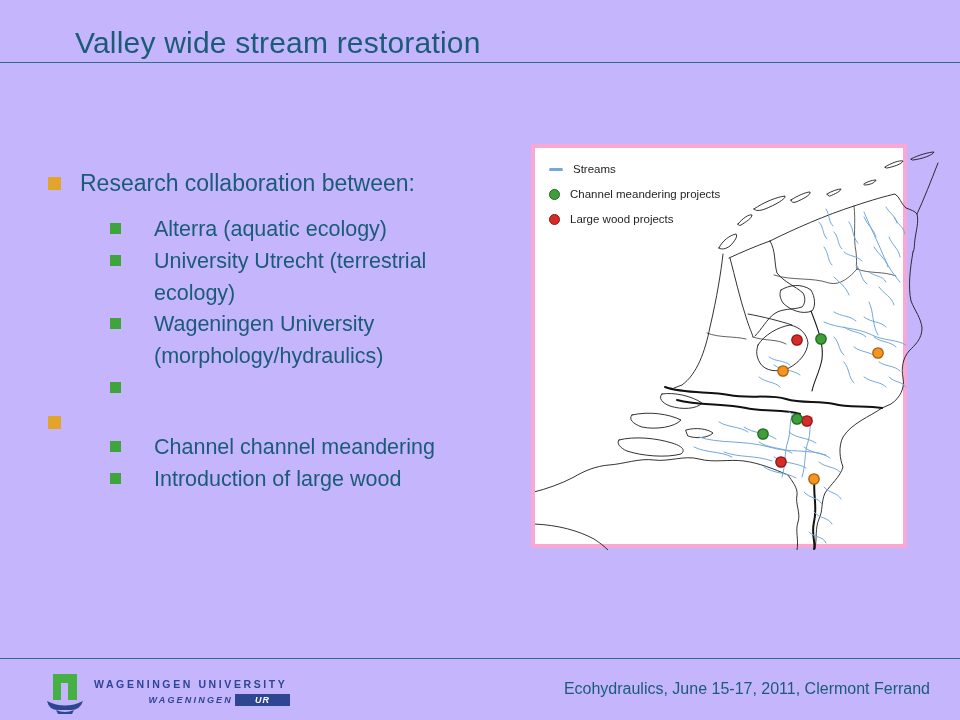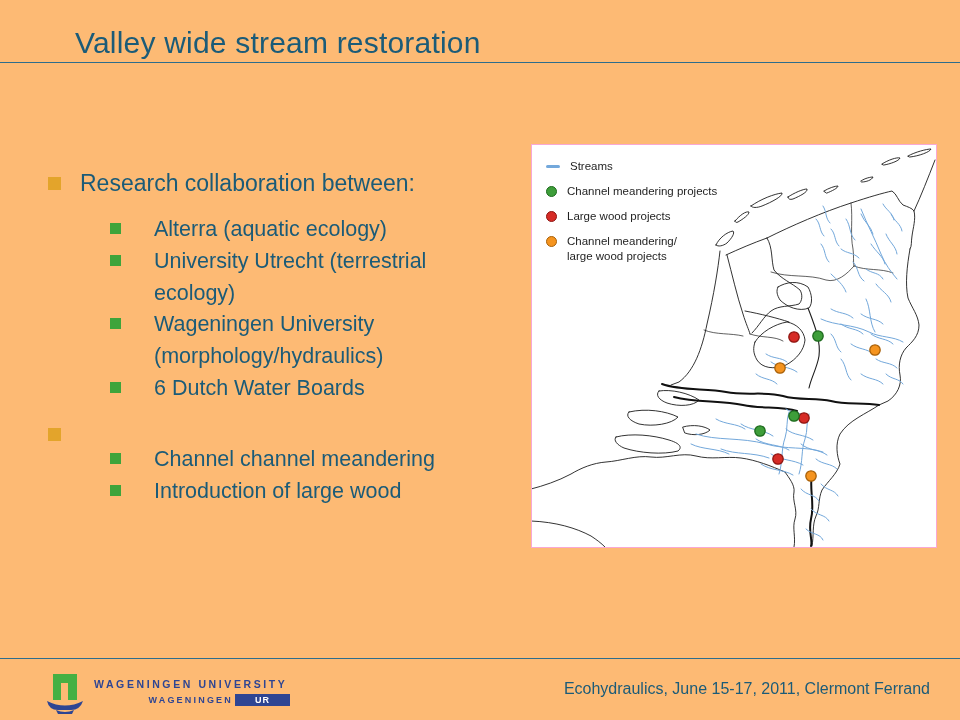--- a/index.html
+++ b/index.html
@@ -1,17 +1,17 @@
 <!DOCTYPE html>
 <html><head>
 <meta charset="utf-8">
 <style>
   html,body{margin:0;padding:0;background:#e8e8e8;}
   .slide{
-    position:relative;width:960px;height:720px;background:#fdba74;
+    position:relative;width:960px;height:720px;background:#c4b5fd;
     overflow:hidden;font-family:"Liberation Sans",sans-serif;
   }
   .pre{white-space:pre-line;}
 
   
   .title{
     position:absolute;left:75px;top:26px;
     font-size:30px;font-weight:400;color:#1b5b78;letter-spacing:.2px;
   }
   .title-rule{
@@ -27,22 +27,22 @@
   .t1{margin-left:19px;font-size:23px;line-height:31px;}
   .t2{margin-left:17px;font-size:21.5px;line-height:31.8px;}
   .sub{margin-left:62px;}
   .sub .row{margin:0;gap:16px;}
   .gap1{height:15px;}
   .gap2{height:14px;}
   .gap3{height:3px;}
 
   
   .map-panel{
-    position:absolute;left:531px;top:144px;width:406px;height:404px;
-    background:#ffffff;border:1px solid #f9a8d4;box-sizing:border-box;
+    position:absolute;left:531px;top:144px;width:376px;height:404px;
+    background:#ffffff;border:4px solid #f9a8d4;box-sizing:border-box;
   }
   .map-panel svg{position:absolute;left:0;top:0;}
   .legend{
     position:absolute;left:14px;top:14px;z-index:2;
   }
   .legend-row{display:flex;align-items:flex-start;margin-bottom:10px;}
   .legend-line{
     flex:0 0 14px;width:14px;height:3px;border-radius:2px;margin-top:6px;
   }
   .legend-dot{
@@ -60,21 +60,21 @@
     border-top:1px solid #2d6d8c;
   }
   .logo{position:absolute;left:44px;top:672px;display:flex;}
   .logo-text{margin-left:8px;padding-top:6px;width:196px;}
   .logo-line1{
     font-size:10.5px;font-weight:bold;letter-spacing:2.6px;color:#2e4593;
     white-space:nowrap;
   }
   .logo-line2{
     margin-top:4px;display:flex;justify-content:flex-end;align-items:center;
-    font-size:9px;font-weight:bold;letter-spacing:2.2px;color:#2e4593;
+    font-size:9px;font-weight:bold;letter-spacing:2.2px;color:#2e4593;font-style:italic;
   }
   .logo-badge{
     display:inline-block;background:#2e4593;color:#ffffff;
     font-size:9px;font-weight:bold;letter-spacing:1px;
     padding:1px 20px;margin-left:2px;
   }
   .footer-right{
     position:absolute;right:30px;top:680px;
     font-size:16px;color:#1b5b78;
   }
@@ -104,21 +104,20 @@
         <span class="t2 pre">University Utrecht (terrestrial
 ecology)</span>
       </div>
       <div class="row">
         <span class="b2"></span>
         <span class="t2 pre">Wageningen University
 (morphology/hydraulics)</span>
       </div>
       <div class="row">
         <span class="b2"></span>
-        <span class="t2 pre">6 Dutch Water Boards</span>
       </div>
     </div>
 
     <div class="gap2"></div>
     <div class="row">
       <span class="b1"></span>
     </div>
     <div class="gap3"></div>
     <div class="sub">
       <div class="row">
@@ -263,25 +262,20 @@
           <span class="legend-label">Streams</span>
         </div>
         <div class="legend-row">
           <span class="legend-dot" style="background: rgb(62, 158, 58); border-color: rgb(29, 106, 29);"></span>
           <span class="legend-label">Channel meandering projects</span>
         </div>
         <div class="legend-row">
           <span class="legend-dot" style="background: rgb(214, 43, 38); border-color: rgb(143, 21, 17);"></span>
           <span class="legend-label">Large wood projects</span>
         </div>
-        <div class="legend-row">
-          <span class="legend-dot" style="background: rgb(245, 148, 31); border-color: rgb(168, 96, 8);"></span>
-          <span class="legend-label">Channel meandering/
-large wood projects</span>
-        </div>
       </div>
   </div>
 
   <div class="footer-rule"></div>
   <div class="logo">
     <svg width="42" height="44" viewBox="0 0 42 44">
       <path d="M9,2 h24 v26 h-9 v-17 h-7 v17 h-8 Z" fill="#45b043"></path>
       <path d="M3,29 q18,9 36,0 q-3,9 -12,9 h-13 q-9,0 -11,-9 Z" fill="#2e4593"></path>
       <path d="M12,38 q9,4 18,0 l-2,4 h-14 Z" fill="#2e4593"></path>
     </svg>

